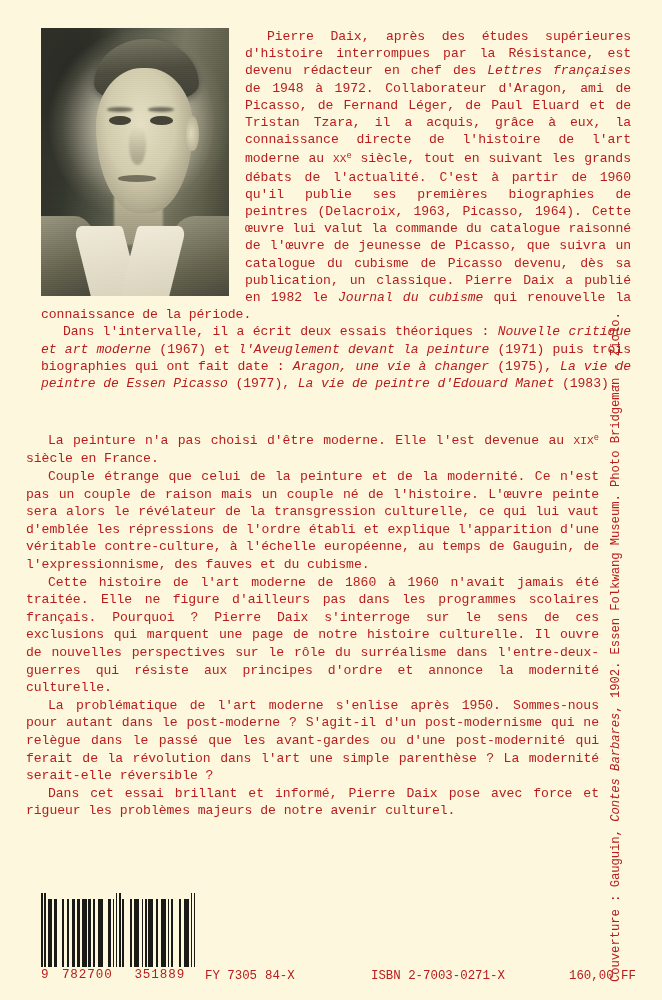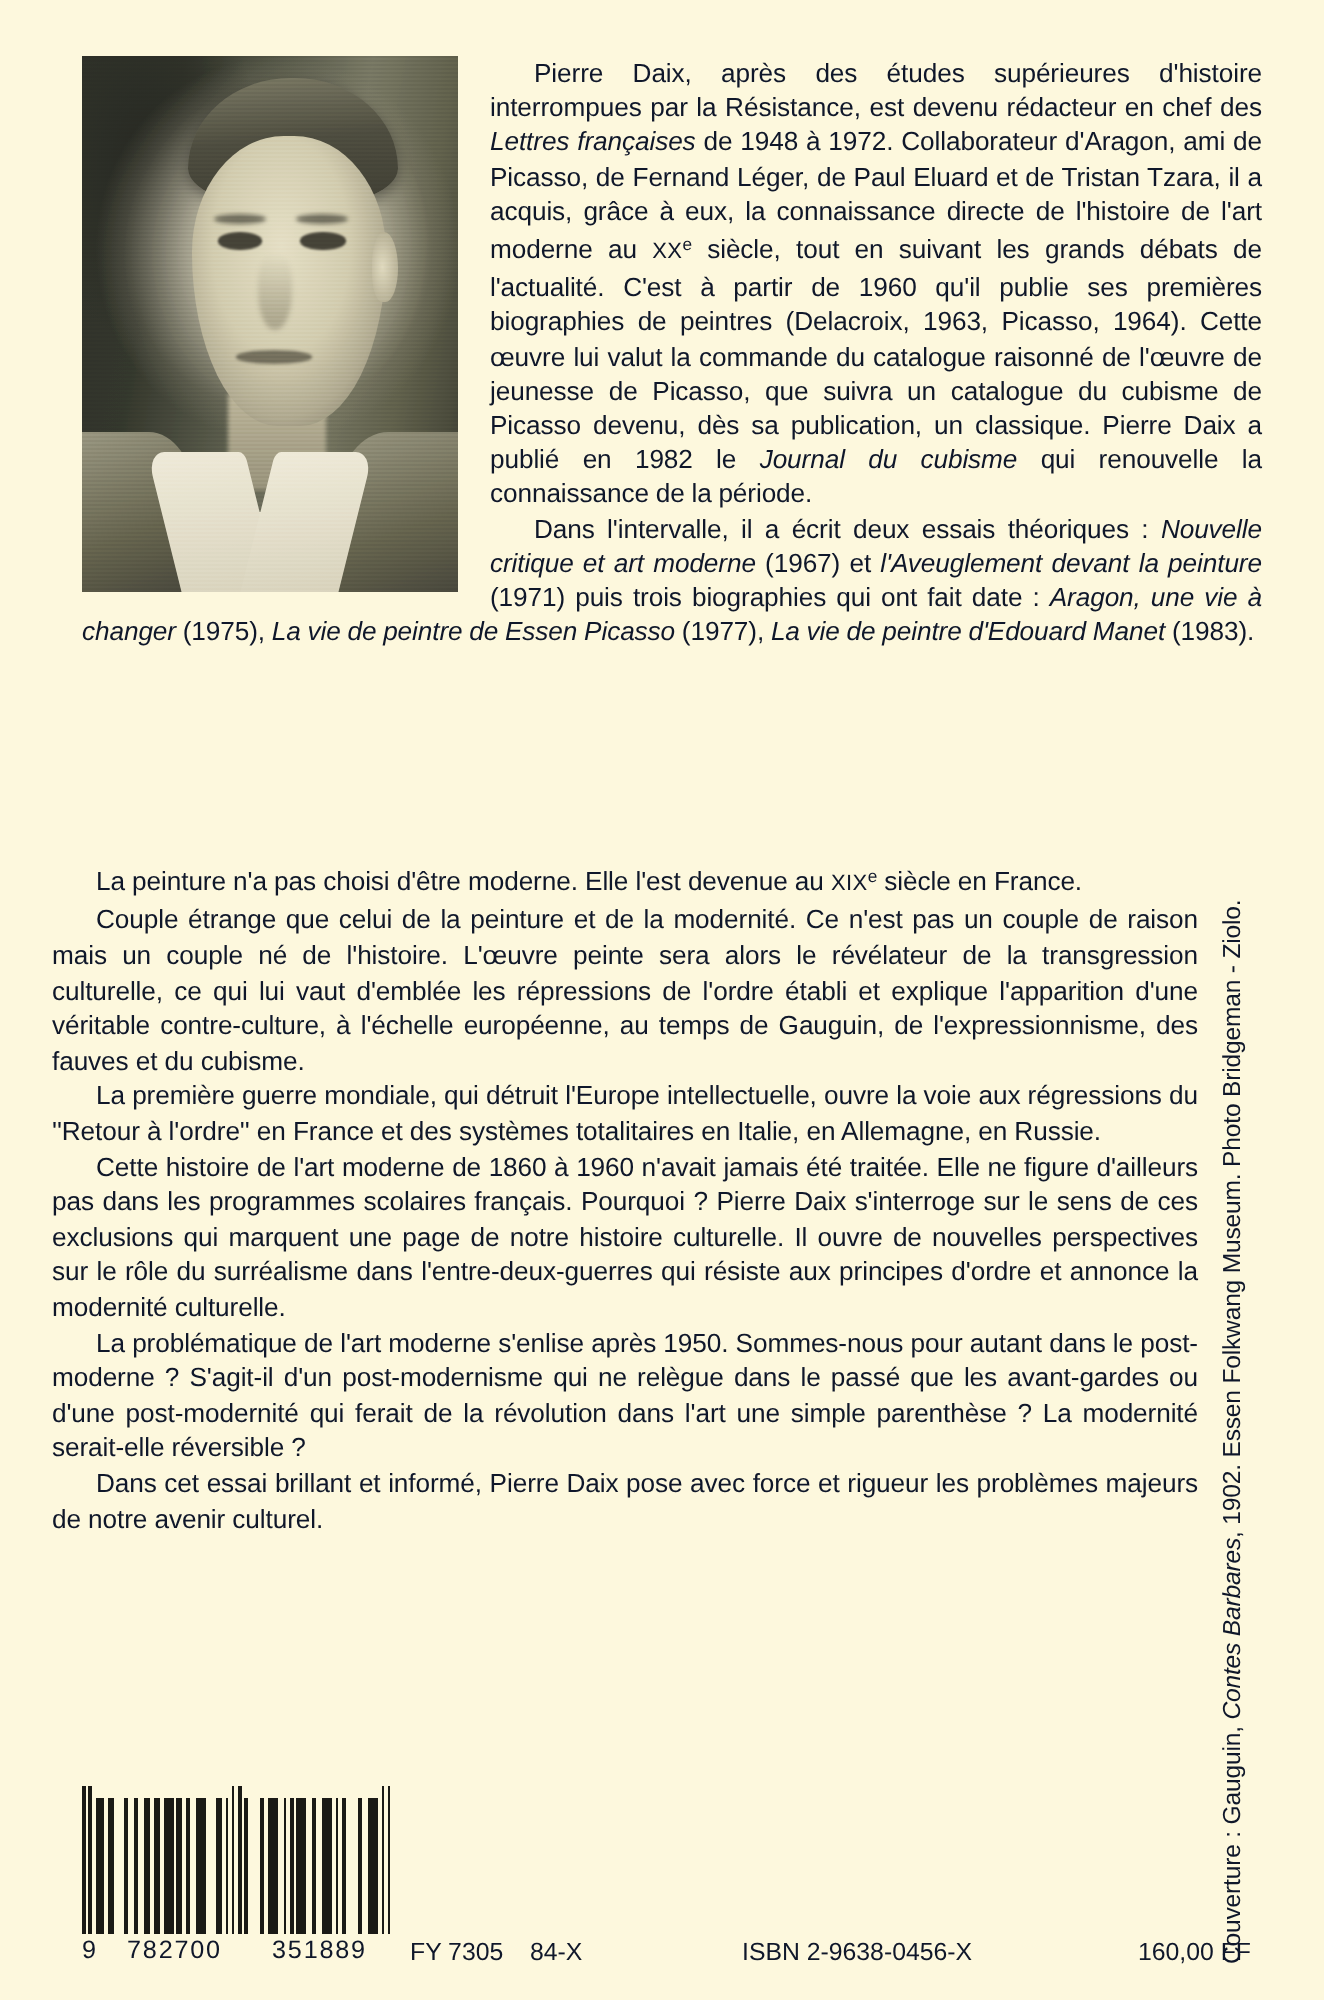--- a/index.html
+++ b/index.html
@@ -6,22 +6,22 @@
     margin: 0;
     padding: 0;
     background: #d8d4c4;
   }
   .page {
     position: relative;
     width: 662px;
     height: 1000px;
     background: #fdf8dd;
     overflow: hidden;
-    font-family: Liberation Sans, sans-serif;
-    color: #0f172a;
+    font-family: Liberation Mono, monospace;
+    color: #b91c1c;
     box-sizing: border-box;
   }
 
   
   .top-block {
     position: absolute;
     left: 41px;
     top: 28px;
     width: 590px;
   }
@@ -248,21 +248,20 @@
 
     <div class="bio">
       <p class="ind">Pierre Daix, après des études supérieures d'histoire interrompues par la Résistance, est devenu rédacteur en chef des <i>Lettres françaises</i> de 1948 à 1972. Collaborateur d'Aragon, ami de Picasso, de Fernand Léger, de Paul Eluard et de Tristan Tzara, il a acquis, grâce à eux, la connaissance directe de l'histoire de l'art moderne au <span class="sc">XX</span><sup>e</sup> siècle, tout en suivant les grands débats de l'actualité. C'est à partir de 1960 qu'il publie ses premières biographies de peintres (Delacroix, 1963, Picasso, 1964). Cette œuvre lui valut la commande du catalogue raisonné de l'œuvre de jeunesse de Picasso, que suivra un catalogue du cubisme de Picasso devenu, dès sa publication, un classique. Pierre Daix a publié en 1982 le <i>Journal du cubisme</i> qui renouvelle la connaissance de la période.</p>
       <p class="ind">Dans l'intervalle, il a écrit deux essais théoriques : <i>Nouvelle critique et art moderne</i> (1967) et <i>l'Aveuglement devant la peinture</i> (1971) puis trois biographies qui ont fait date : <i>Aragon, une vie à changer</i> (1975), <i>La vie de peintre de Essen Picasso</i> (1977), <i>La vie de peintre d'Edouard Manet</i> (1983).</p>
     </div>
   </div>
 
   <div class="body-text">
     <p>La peinture n'a pas choisi d'être moderne. Elle l'est devenue au <span class="sc">XIX</span><sup>e</sup> siècle en France.</p>
     <p>Couple étrange que celui de la peinture et de la modernité. Ce n'est pas un couple de raison mais un couple né de l'histoire. L'œuvre peinte sera alors le révélateur de la transgression culturelle, ce qui lui vaut d'emblée les répressions de l'ordre établi et explique l'apparition d'une véritable contre-culture, à l'échelle européenne, au temps de Gauguin, de l'expressionnisme, des fauves et du cubisme.</p>
-    <p>La première guerre mondiale, qui détruit l'Europe intellectuelle, ouvre la voie aux régressions du ''Retour à l'ordre'' en France et des systèmes totalitaires en Italie, en Allemagne, en Russie.</p>
     <p>Cette histoire de l'art moderne de 1860 à 1960 n'avait jamais été traitée. Elle ne figure d'ailleurs pas dans les programmes scolaires français. Pourquoi ? Pierre Daix s'interroge sur le sens de ces exclusions qui marquent une page de notre histoire culturelle. Il ouvre de nouvelles perspectives sur le rôle du surréalisme dans l'entre-deux-guerres qui résiste aux principes d'ordre et annonce la modernité culturelle.</p>
     <p>La problématique de l'art moderne s'enlise après 1950. Sommes-nous pour autant dans le post-moderne ? S'agit-il d'un post-modernisme qui ne relègue dans le passé que les avant-gardes ou d'une post-modernité qui ferait de la révolution dans l'art une simple parenthèse ? La modernité serait-elle réversible ?</p>
     <p>Dans cet essai brillant et informé, Pierre Daix pose avec force et rigueur les problèmes majeurs de notre avenir culturel.</p>
   </div>
 
   <div class="credit">
     <span class="inner">Couverture : Gauguin, <i>Contes Barbares</i>, 1902. Essen Folkwang Museum. Photo Bridgeman - Ziolo.</span>
   </div>
 
   <div class="barcode-wrap">
@@ -366,17 +365,17 @@
     <div class="barcode-digits">
       <span class="d1">9</span>
       <span class="d2">782700</span>
       <span class="d3">351889</span>
     </div>
   </div>
 
   <div class="footer-line">
     <span class="f-fy">FY 7305</span>
     <span class="f-code">84-X</span>
-    <span class="f-isbn">ISBN 2-9638-0456-X</span>
+    <span class="f-isbn">ISBN 2-7003-0271-X</span>
     <span class="f-price">160,00 FF</span>
   </div>
 
 </div>
 
 </body></html>

